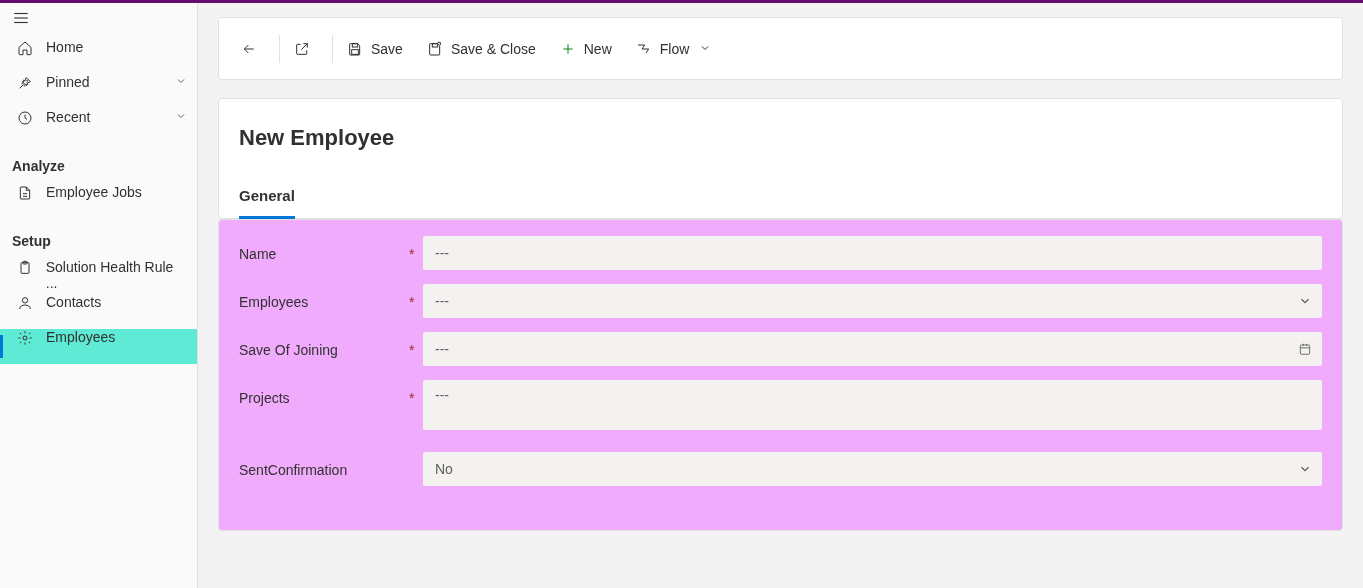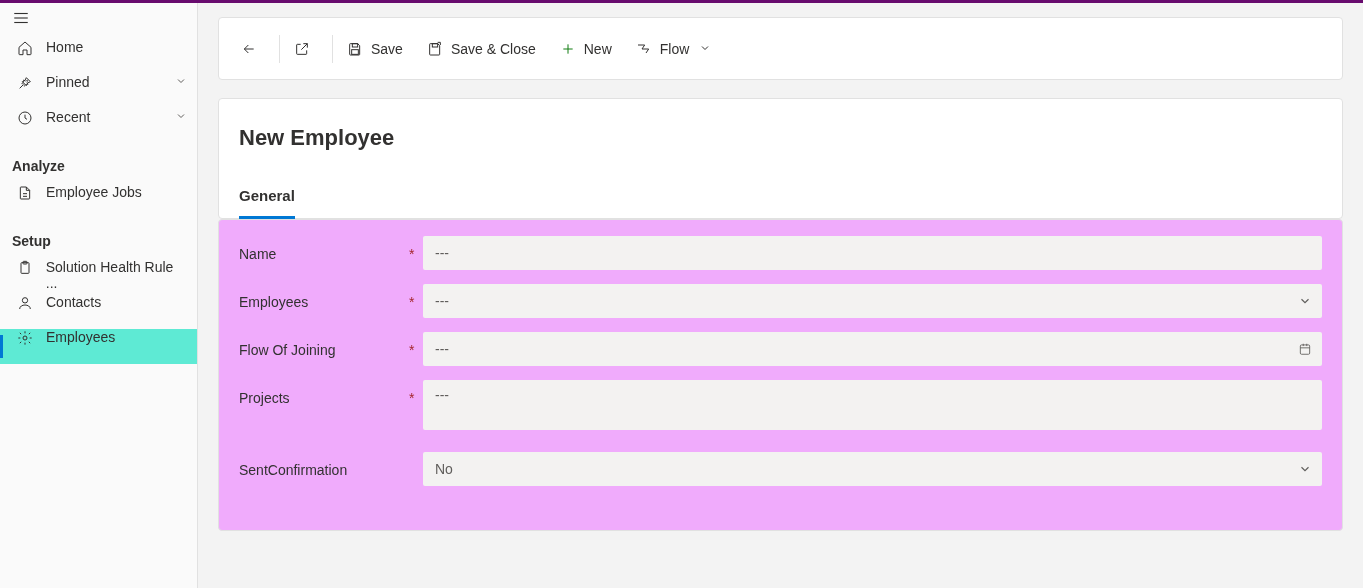--- a/index.html
+++ b/index.html
@@ -224,21 +224,21 @@
         <div class="field-input-wrap">
           <div class="field-input placeholder">---</div>
           <span class="inp-icon">
               <svg viewBox="0 0 24 24" fill="none" stroke="currentColor" stroke-width="2">
                 <polyline points="6 9 12 15 18 9"></polyline>
               </svg>
             </span>
         </div>
       </div>
       <div class="field-row">
-        <div class="field-label">Flow Of Joining</div>
+        <div class="field-label">Save Of Joining</div>
         <div class="req">*</div>
         <div class="field-input-wrap">
           <div class="field-input placeholder">---</div>
           <span class="inp-icon">
               <svg viewBox="0 0 24 24" fill="none" stroke="currentColor" stroke-width="1.5">
                 <rect x="4" y="5" width="16" height="16" rx="2"></rect>
                 <line x1="4" y1="10" x2="20" y2="10"></line>
                 <line x1="9" y1="3" x2="9" y2="7"></line>
                 <line x1="15" y1="3" x2="15" y2="7"></line>
               </svg>

